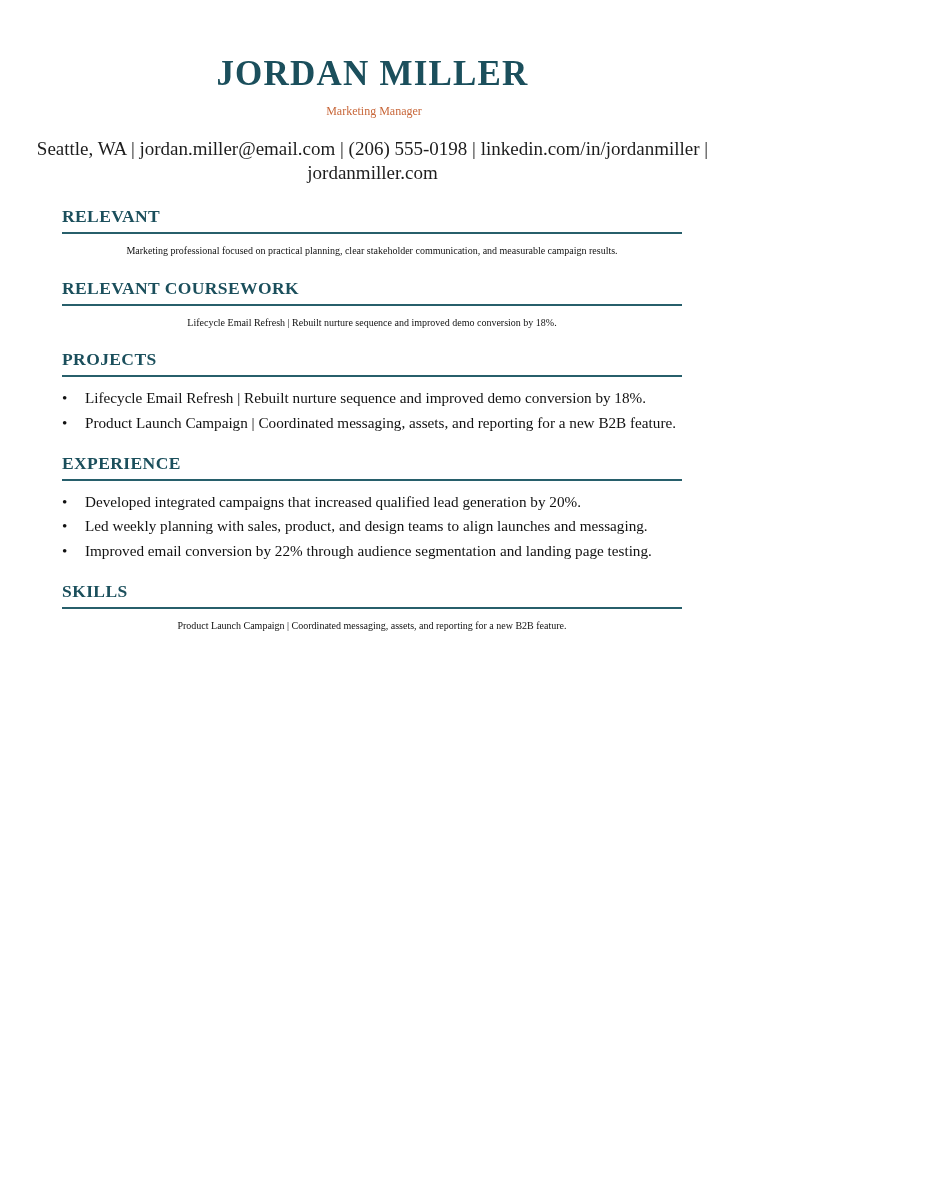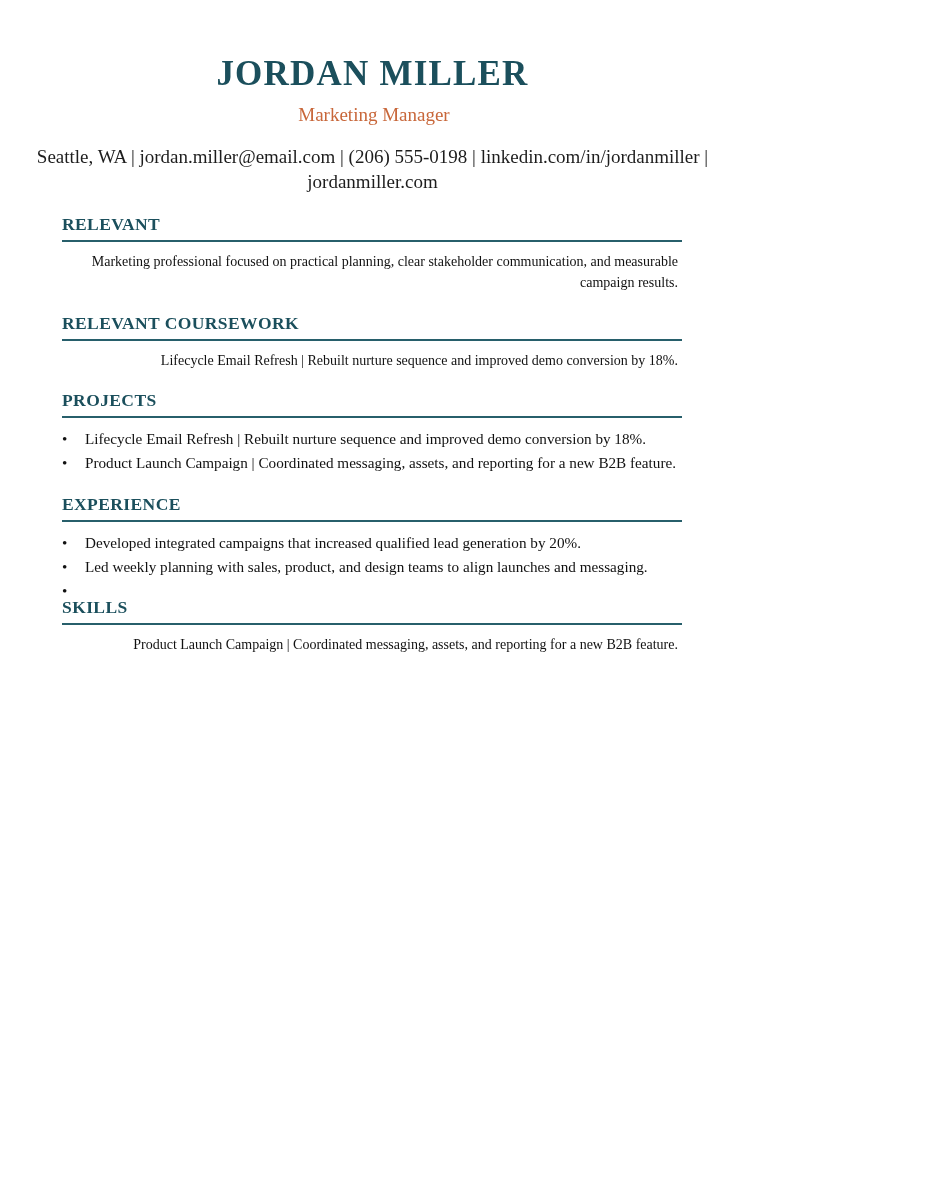--- a/index.html
+++ b/index.html
@@ -33,21 +33,21 @@
     font-family: "Liberation Serif", "DejaVu Serif", serif;
     font-size: 35px;
     font-weight: bold;
     letter-spacing: 1.2px;
     color: #1b4f5c;
     line-height: 1.12;
     margin: 0;
   }
   .job-title {
     font-family: "Liberation Serif", "DejaVu Serif", serif;
-    font-size: 19px;
+    font-size: 12px;
     font-weight: normal;
     color: #c8673a;
     margin: 11px 0 0 3px;
     line-height: 1.2;
   }
   .contact-line {
     font-family: "Liberation Serif", "DejaVu Serif", serif;
     font-size: 19px;
     color: #1d1d1d;
     margin: 18px 0 0 0;
@@ -73,25 +73,25 @@
   }
   .section-rule {
     height: 0;
     border: 0;
     border-top: 2.2px solid #275f6b;
     margin: 0 0 10px 0;
     width: 100%;
   }
 
   .section-paragraph {
-    font-size: 14px;
+    font-size: 10px;
     line-height: 1.47;
     color: #111111;
     margin: 4px;
-    text-align: right;
+    text-align: center;
   }
 
   ul.bullets {
     list-style: none;
     margin: 0;
     padding: 0;
   }
   ul.bullets li {
     position: relative;
     font-size: 15.2px;
@@ -172,20 +172,21 @@
         <li>
           <span class="dot">•</span>
           <span>Developed integrated campaigns that increased qualified lead generation by 20%.</span>
         </li>
         <li>
           <span class="dot">•</span>
           <span>Led weekly planning with sales, product, and design teams to align launches and messaging.</span>
         </li>
         <li>
           <span class="dot">•</span>
+          <span>Improved email conversion by 22% through audience segmentation and landing page testing.</span>
         </li>
       </ul>
     </div>
 
     <div class="spacer-tall"></div>
 
     <div class="section">
       <div class="section-heading">SKILLS</div>
       <hr class="section-rule">
       <p class="section-paragraph">Product Launch Campaign | Coordinated messaging, assets, and reporting for a new B2B feature.</p>

